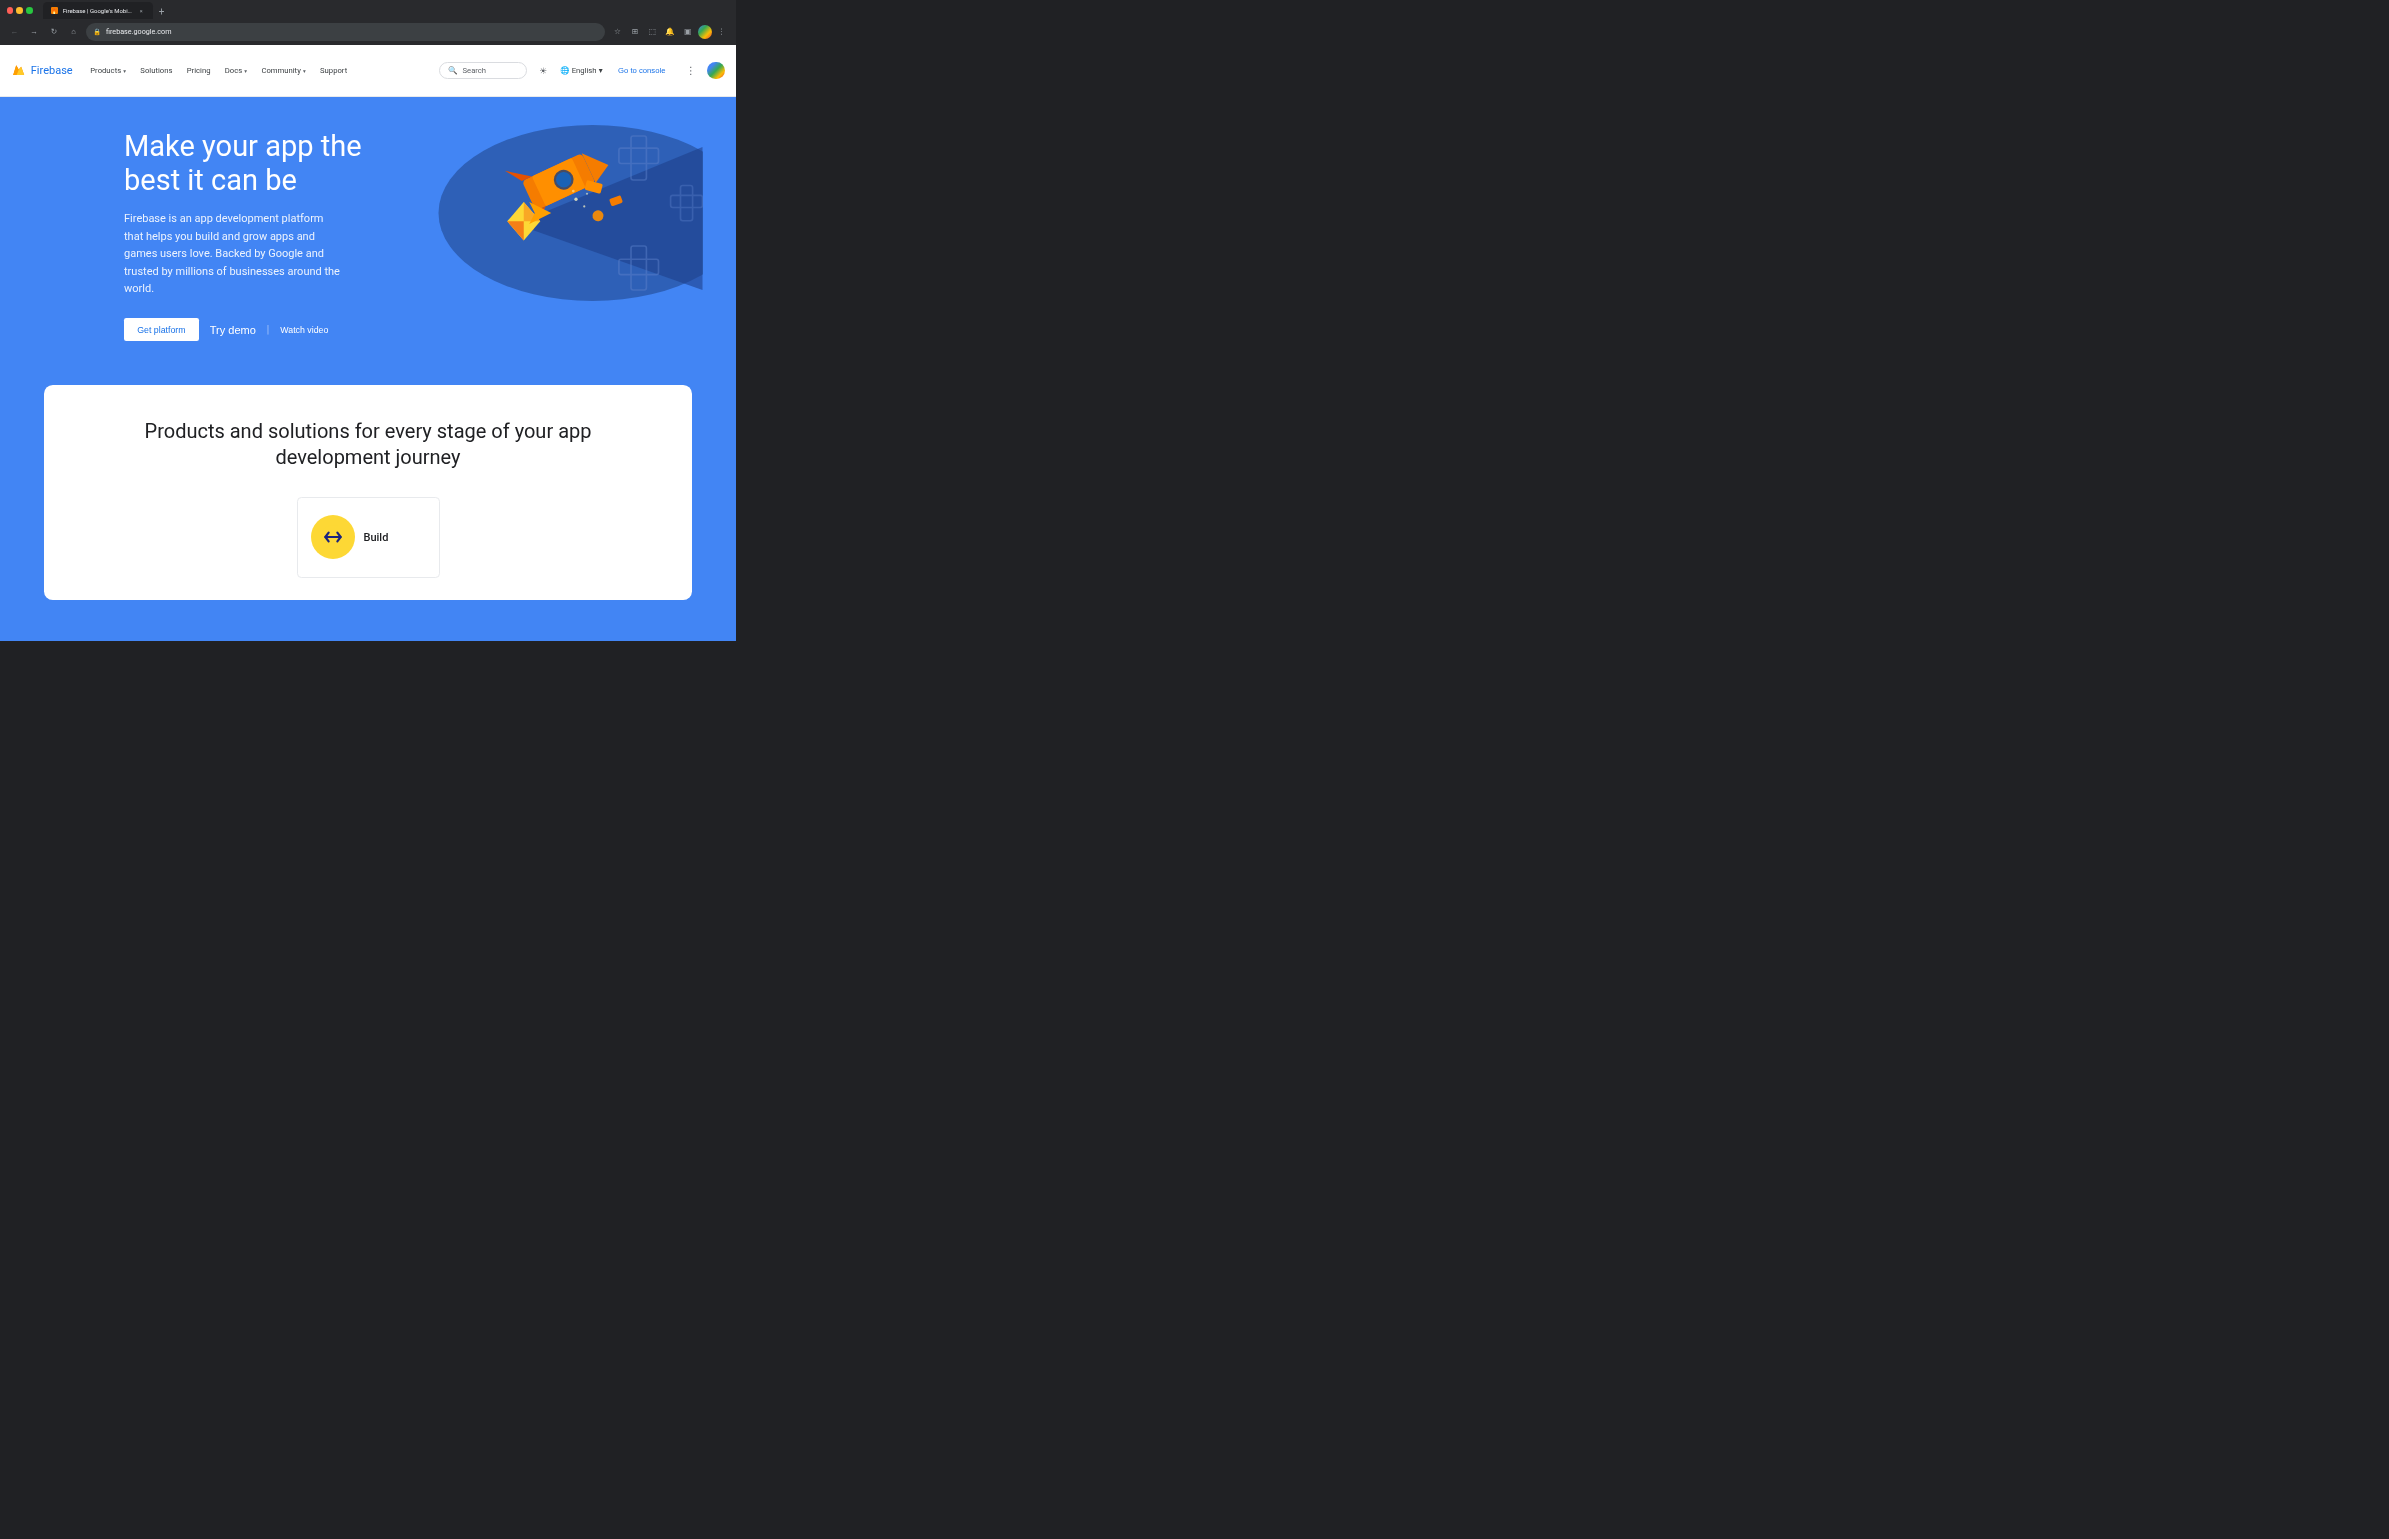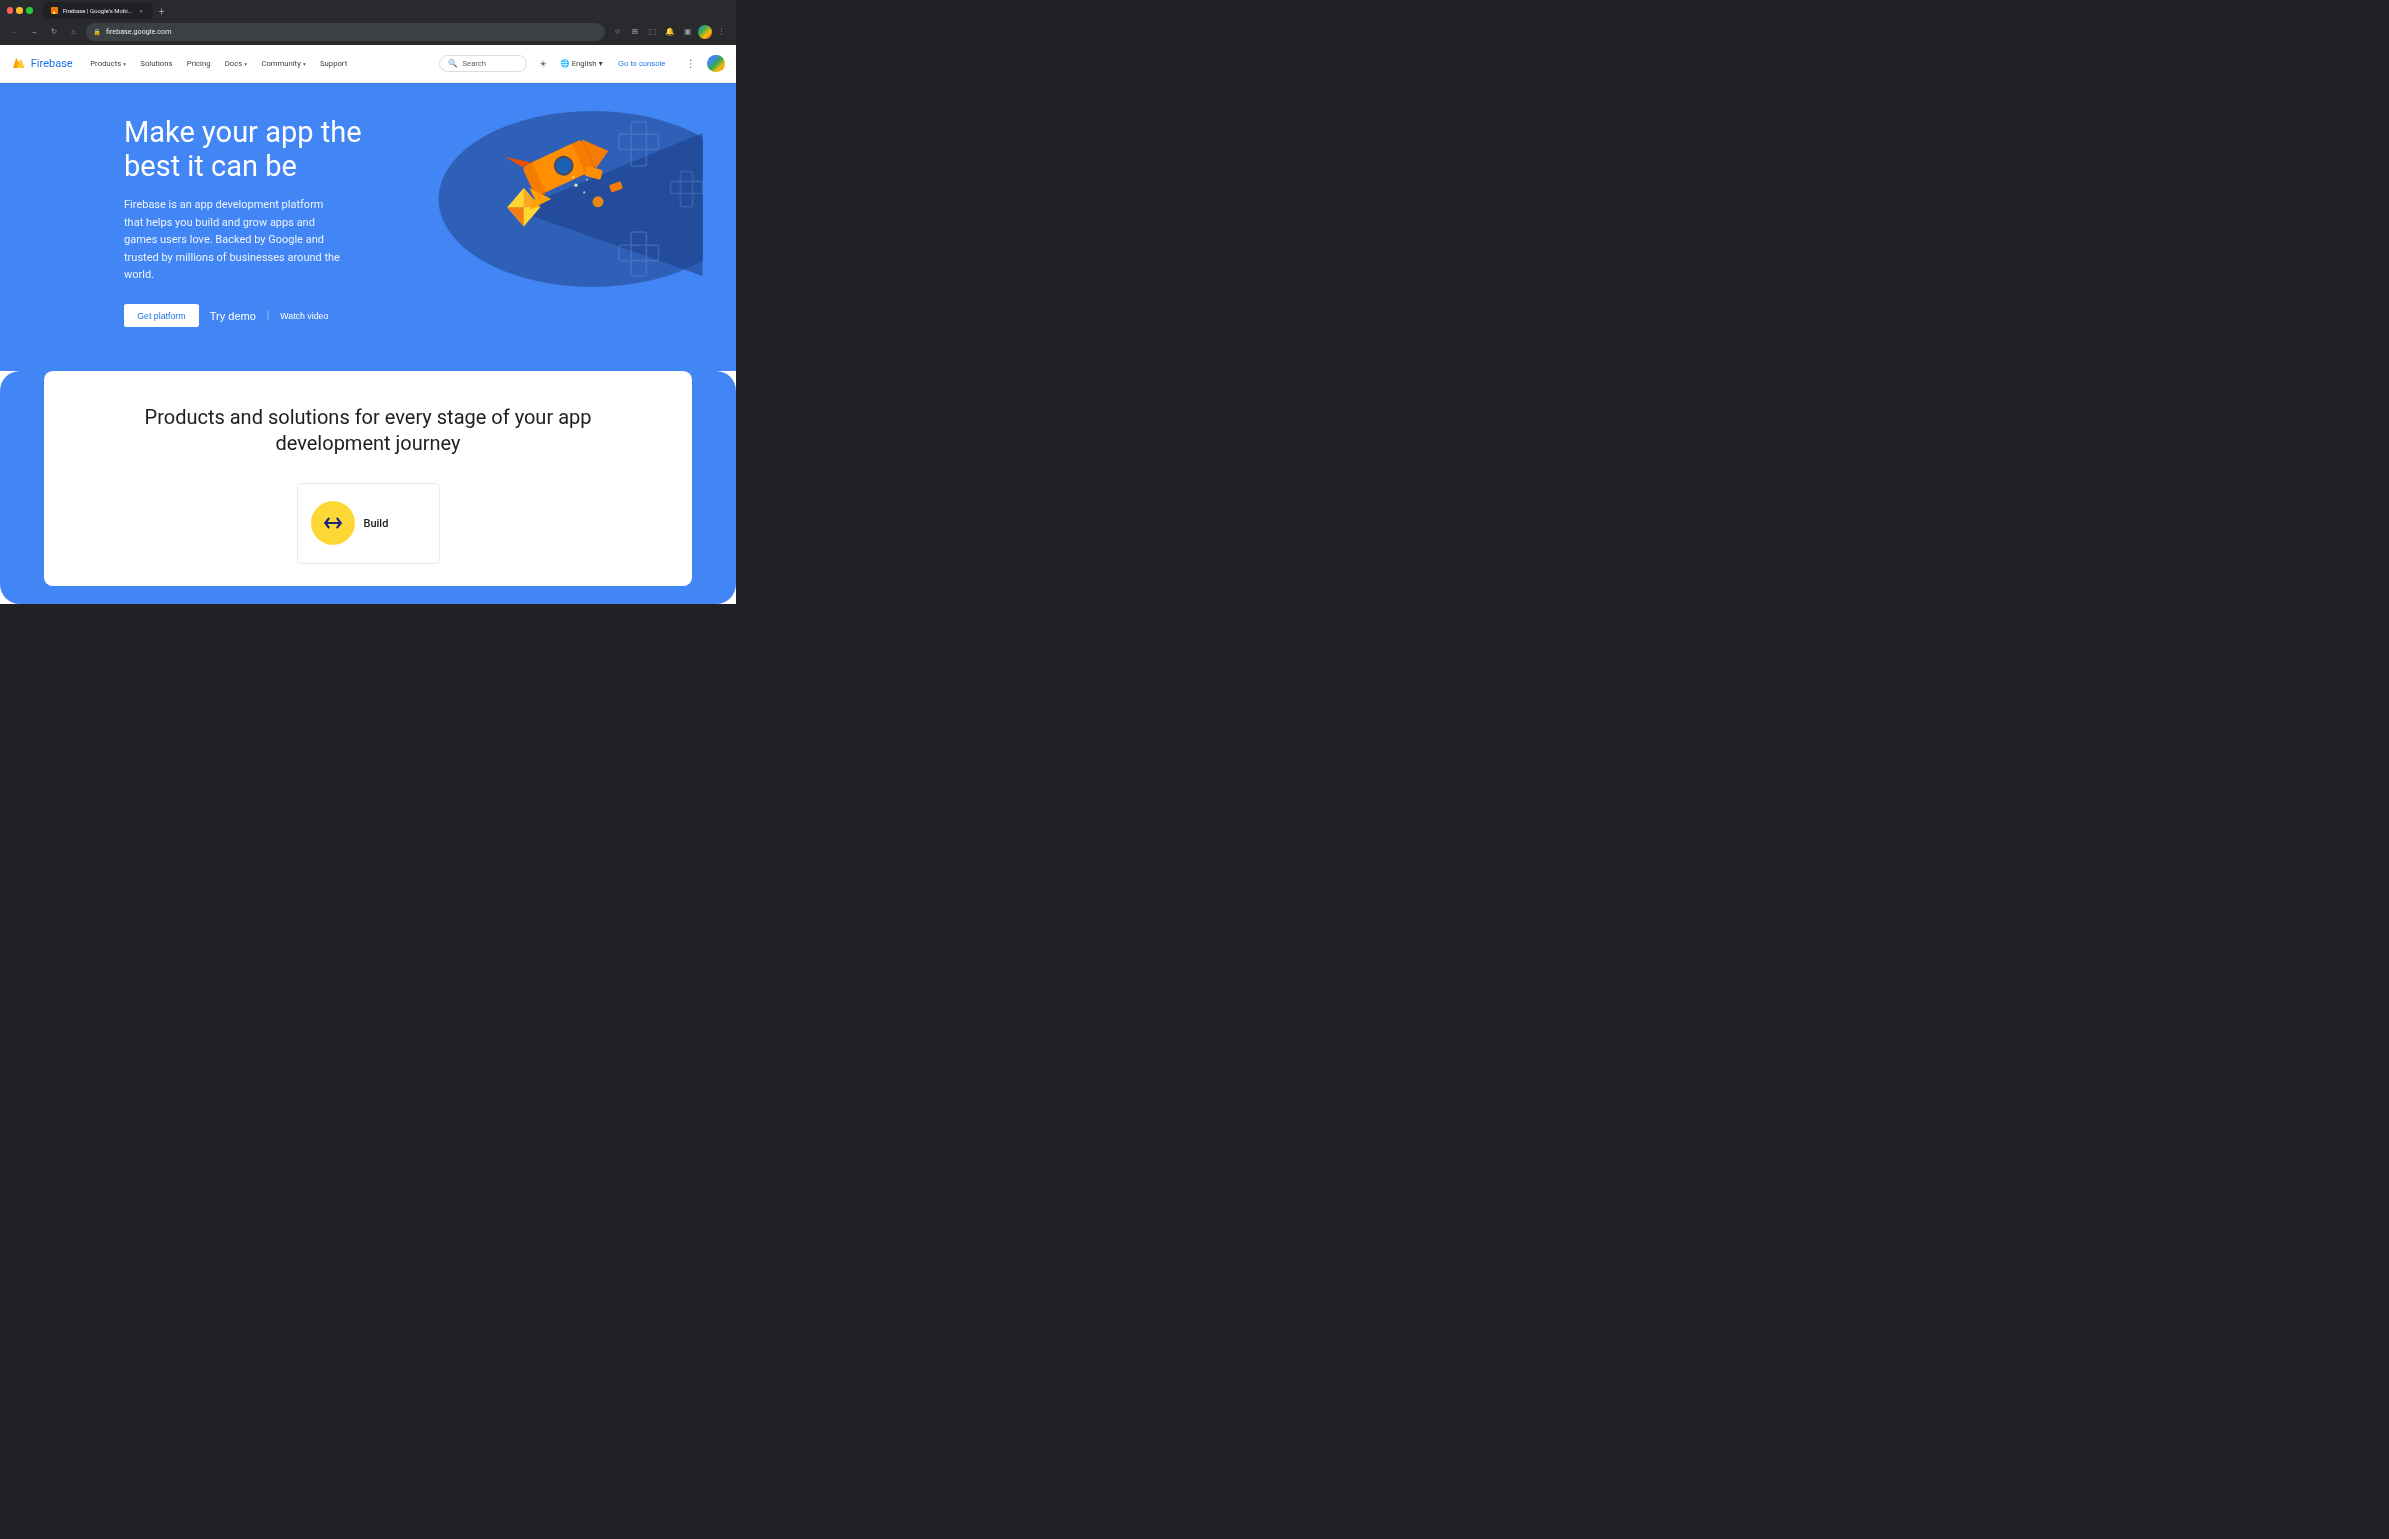--- a/index.html
+++ b/index.html
@@ -142,21 +142,21 @@
       background: white;
     }
 
     
     .nav {
       background: white;
       border-bottom: 0.6px solid #e8eaed;
       display: flex;
       align-items: center;
       padding: 0 11px;
-      height: 38px;
+      height: 52px;
       gap: 0;
     }
     .nav-logo {
       display: flex;
       align-items: center;
       gap: 4.4px;
       margin-right: 11px;
       text-decoration: none;
     }
     .nav-logo-icon {
@@ -316,22 +316,21 @@
       right: 33px;
       top: 16.5px;
       width: 287px;
       height: 198px;
       z-index: 1;
     }
 
     
     .products-section {
       background: #4285f4;
-      padding: 0 44px 18px;
-      border-radius: 20px;
+      padding: 0 44px 41px;
     }
     .products-card {
       background: white;
       border-radius: 8.8px;
       padding: 33px 22px 22px;
     }
     .products-title {
       text-align: center;
       font-size: 20px;
       font-weight: 400;

